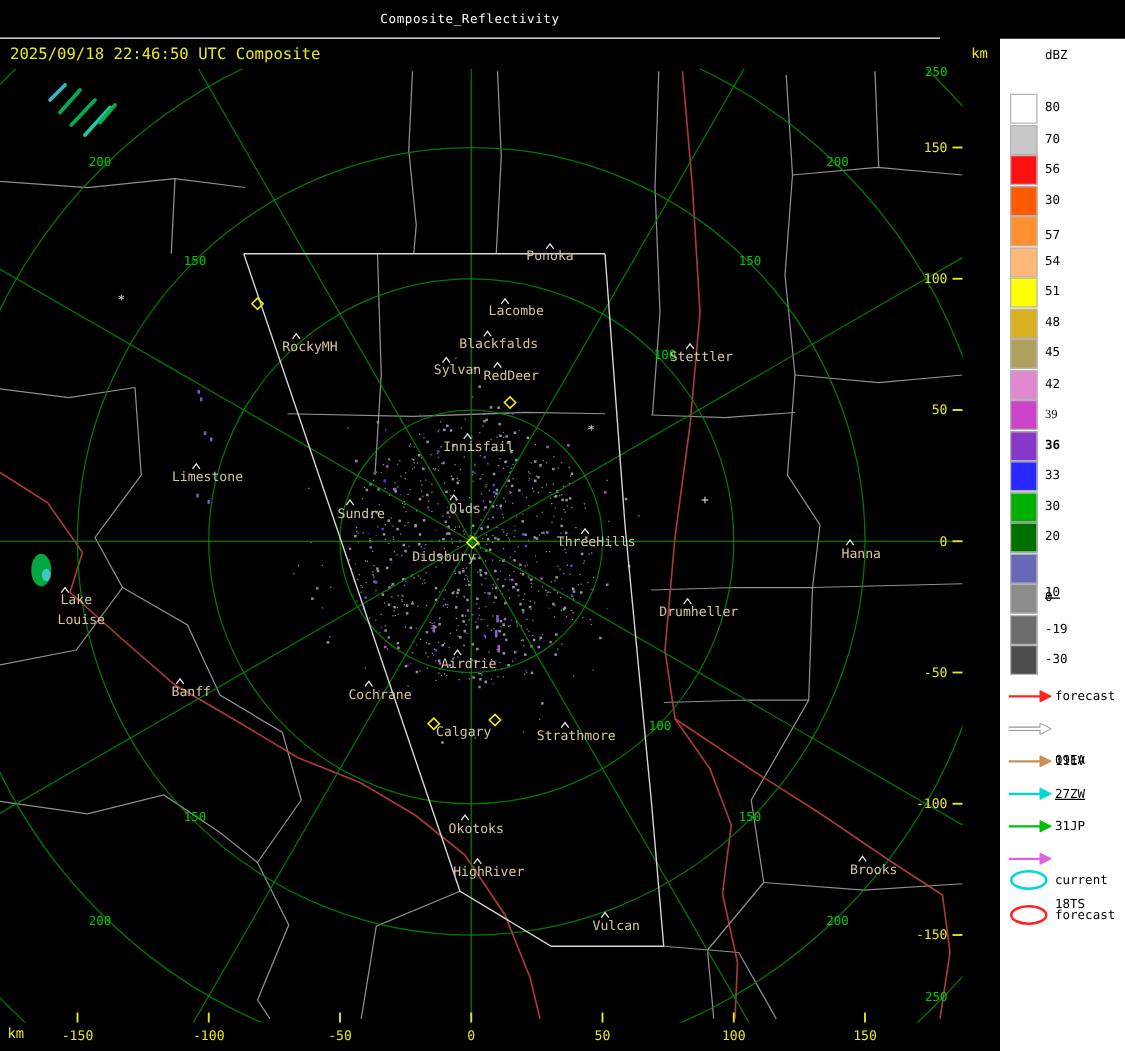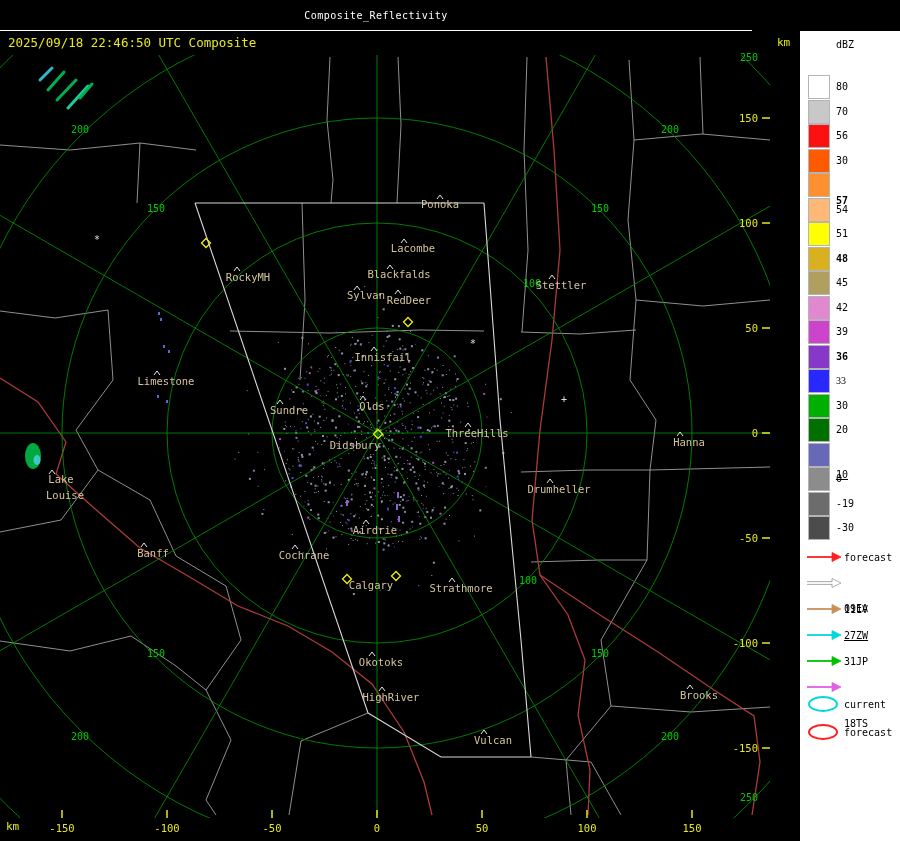--- a/index.html
+++ b/index.html
@@ -1077,37 +1077,37 @@
   <div id="swatches">
       <div class="sw" style="top: 44px; background: rgb(255, 255, 255);"></div>
       <div class="swl" style="top: 50px;">80</div>
       <div class="sw" style="top: 68.5px; background: rgb(200, 200, 200);"></div>
       <div class="swl" style="top: 74.5px;">70</div>
       <div class="sw" style="top: 93px; background: rgb(255, 16, 16);"></div>
       <div class="swl" style="top: 99px;">56</div>
       <div class="sw" style="top: 117.5px; background: rgb(255, 90, 0);"></div>
       <div class="swl" style="top: 123.5px;">30</div>
       <div class="sw" style="top: 142px; background: rgb(255, 144, 48);"></div>
-      <div class="swl" style="top: 164px; font-weight: bold;">57</div>
+      <div class="swl" style="top: 152px;">57</div>
       <div class="sw" style="top: 166.5px; background: rgb(255, 184, 120);"></div>
       <div class="swl" style="top: 172.5px;">54</div>
       <div class="sw" style="top: 191px; background: rgb(255, 255, 0);"></div>
       <div class="swl" style="top: 197px;">51</div>
       <div class="sw" style="top: 215.5px; background: rgb(216, 176, 32);"></div>
-      <div class="swl" style="top: 221.5px; font-weight: bold;">48</div>
+      <div class="swl" style="top: 221.5px;">48</div>
       <div class="sw" style="top: 240px; background: rgb(176, 160, 96);"></div>
       <div class="swl" style="top: 246px;">45</div>
       <div class="sw" style="top: 264.5px; background: rgb(224, 136, 208);"></div>
       <div class="swl" style="top: 270.5px;">42</div>
       <div class="sw" style="top: 289px; background: rgb(204, 68, 204);"></div>
-      <div class="swl" style="top: 295px;">39</div>
+      <div class="swl" style="top: 295px; font-family: Liberation Serif, serif;">39</div>
       <div class="sw" style="top: 313.5px; background: rgb(136, 56, 200);"></div>
       <div class="swl" style="top: 319.5px; font-weight: bold;">36</div>
       <div class="sw" style="top: 338px; background: rgb(40, 40, 255);"></div>
-      <div class="swl" style="top: 344px; font-family: Liberation Serif, serif;">33</div>
+      <div class="swl" style="top: 344px;">33</div>
       <div class="sw" style="top: 362.5px; background: rgb(0, 176, 0);"></div>
       <div class="swl" style="top: 368.5px;">30</div>
       <div class="sw" style="top: 387px; background: rgb(0, 112, 0);"></div>
       <div class="swl" style="top: 393px;">20</div>
       <div class="sw" style="top: 411.5px; background: rgb(104, 104, 184);"></div>
       <div class="swl" style="top: 438px; text-decoration: underline;">10</div>
       <div class="sw" style="top: 436px; background: rgb(140, 140, 140);"></div>
       <div class="swl" style="top: 442px;">0</div>
       <div class="sw" style="top: 460.5px; background: rgb(108, 108, 108);"></div>
       <div class="swl" style="top: 466.5px;">-19</div>

